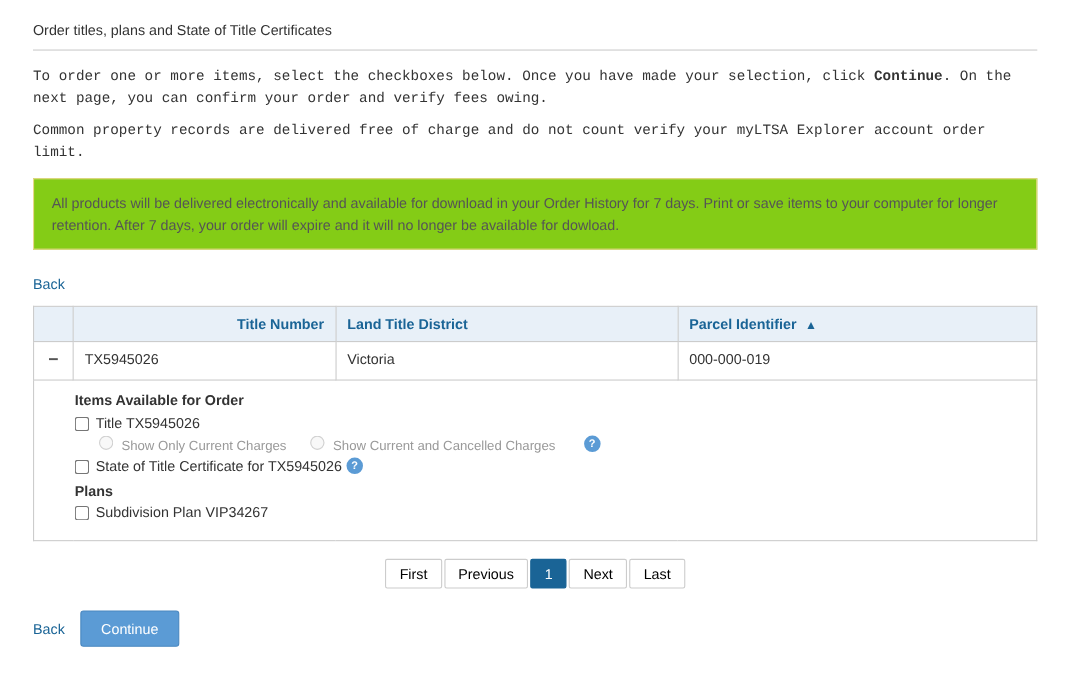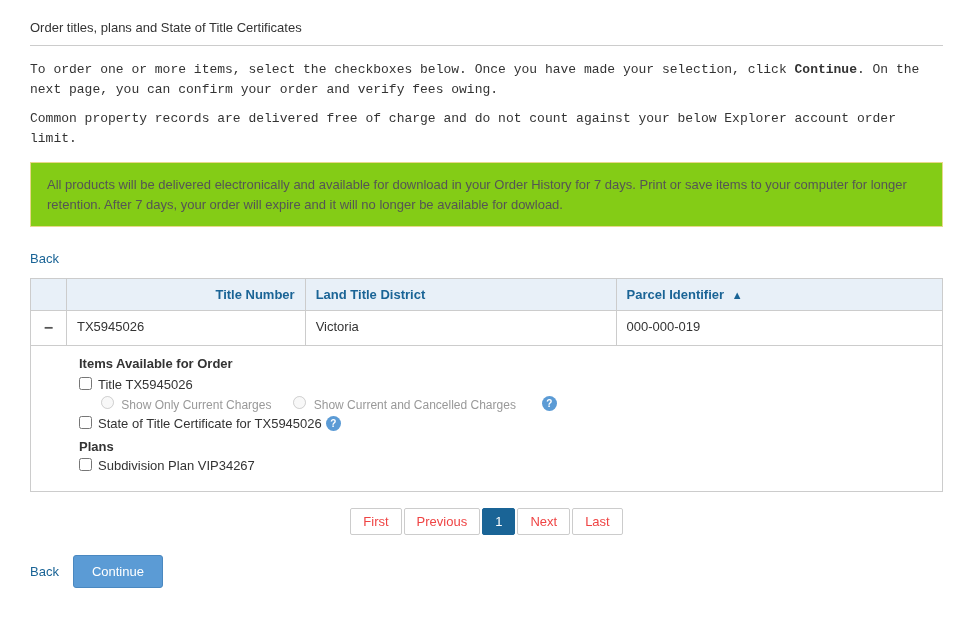--- a/index.html
+++ b/index.html
@@ -67,30 +67,30 @@
     }
     .collapse-icon {
       display: inline-block;
       font-size: 16px;
       color: #555;
       font-weight: bold;
       cursor: pointer;
     }
     .items-row td {
       background: #fff;
-      padding: 10px 20px 14px 48px;
+      padding: 10px 20px 14px 37px;
     }
     .items-title {
       font-weight: bold;
       margin-bottom: 6px;
       font-size: 13px;
     }
     .checkbox-item {
       display: flex;
-      align-items: flex-start;
+      align-items: flex-end;
       margin-bottom: 4px;
       font-size: 13px;
     }
     .checkbox-item input[type="checkbox"] {
       margin-right: 6px;
     }
     .radio-group {
       display: flex;
       align-items: flex-start;
       margin-left: 22px;
@@ -128,21 +128,21 @@
       justify-content: center;
       align-items: center;
       gap: 2px;
       margin: 10px 0 20px 0;
     }
     .pagination button {
       padding: 5px 12px;
       font-size: 13px;
       border: 1px solid #ccc;
       background: #fff;
-      color: #ef4444;
+      color: #000000;
       cursor: pointer;
       border-radius: 2px;
     }
     .pagination button.active {
       background: #1a6496;
       color: #fff;
       border-color: #1a6496;
     }
     .footer-actions {
       display: flex;
@@ -177,21 +177,21 @@
 </head>
 <body>
 
 
 
 <h1>Order titles, plans and State of Title Certificates</h1>
 
 <p class="description">
   <span>To order one or more items, select the checkboxes below. Once you have made your selection, click </span><strong>Continue</strong><span>. On the next page, you can confirm your order and verify fees owing.</span>
 </p>
-<p class="description">Common property records are delivered free of charge and do not count against your below Explorer account order limit.</p>
+<p class="description">Common property records are delivered free of charge and do not count verify your myLTSA Explorer account order limit.</p>
 
 <div class="notice-box">
   <span>All products will be delivered electronically and available for download in your Order History for 7 days. Print or save items to your computer for longer retention. After 7 days, your order will expire and it will no longer be available for dowload.</span>
 </div>
 
 <a class="back-link">Back</a>
 
 <table class="data-table">
   <thead>
     <tr>

